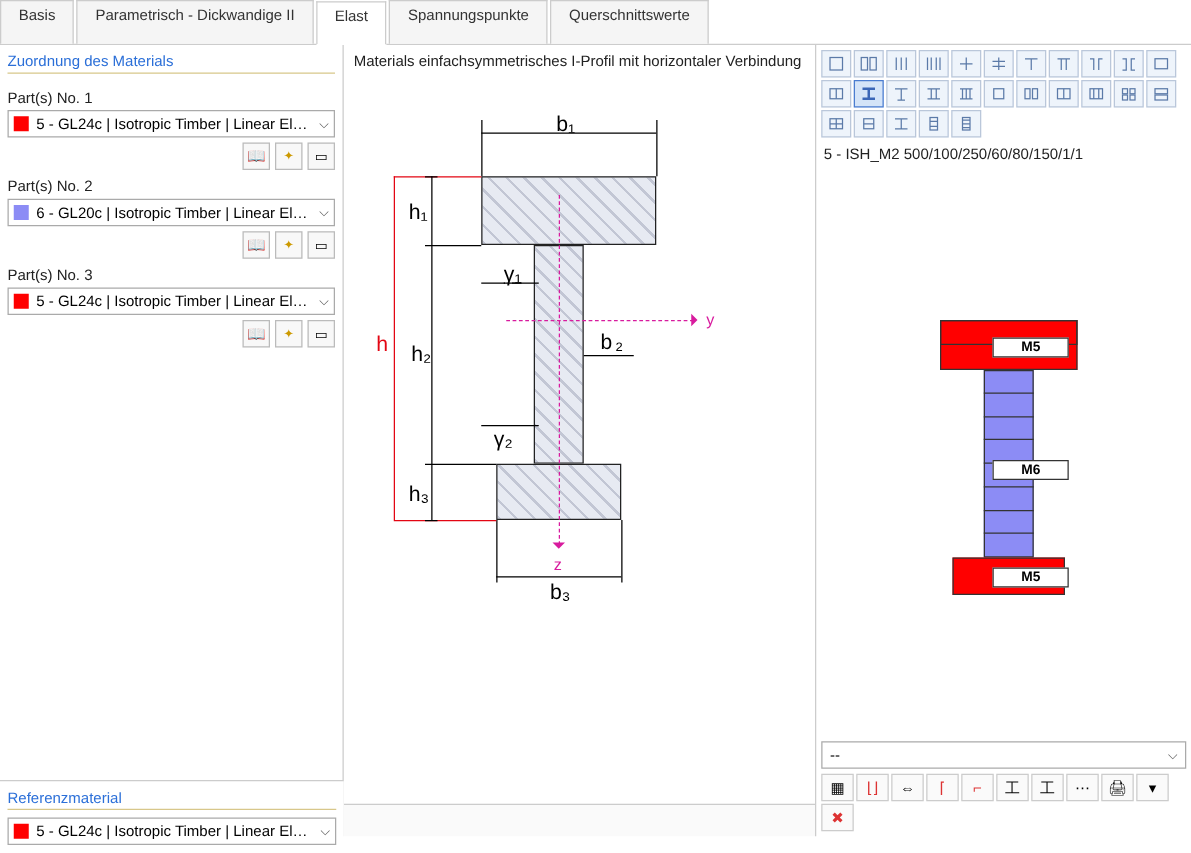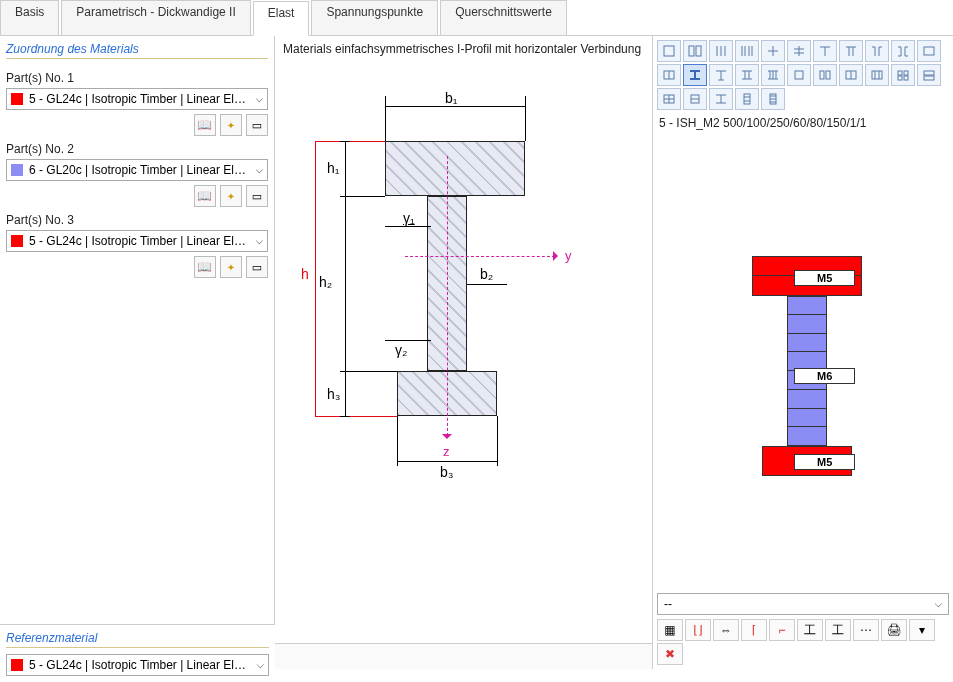--- a/index.html
+++ b/index.html
@@ -54,21 +54,20 @@
     width: 300px;
     padding: 4px;
     position: relative;
   }
   .section-title {
     color: #2b6fd8;
     font-size: 12px;
     border-bottom: 1px solid #d8c78a;
     padding-bottom: 2px;
     margin-bottom: 6px;
-    font-style: italic;
   }
   .part-label {
     font-size: 12px;
     color: #222;
     margin-top: 6px;
     margin-bottom: 3px;
   }
   .dropdown {
     display: flex;
     align-items: center;
@@ -143,21 +142,21 @@
   .hatch {
     background: repeating-linear-gradient(45deg, #c2c6d4 0 2px, transparent 2px 10px), #e7eaf2;
     border: 1.5px solid #222;
     position: absolute;
   }
   .flange-top { left: 100px; top: 75px; width: 140px; height: 55px; }
   .web        { left: 142px; top: 130px; width: 40px; height: 175px; }
   .flange-bot { left: 112px; top: 305px; width: 100px; height: 45px; }
   .dim-label {
     position: absolute;
-    font-size: 14px;
+    font-size: 17px;
     background: transparent;
     text-align: center;
   }
 
   
   .palette {
     display: flex;
     flex-wrap: wrap;
     gap: 2px;
     margin-bottom: 4px;
@@ -322,39 +321,39 @@
         <div class="hatch flange-top"></div>
         <div class="hatch web"></div>
         <div class="hatch flange-bot"></div>
 
         <div style="position:absolute; left:100px; top:40px; width:140px; height:1px; background:#000;"></div>
         <div style="position:absolute; left:100px; top:30px; width:1px; height:45px; background:#000;"></div>
         <div style="position:absolute; left:240px; top:30px; width:1px; height:45px; background:#000;"></div>
         <div class="dim-label" style="left:160px; top:24px;">b₁</div>
 
         <div style="position:absolute; left:182px; top:218px; width:40px; height:1px; background:#000;"></div>
-        <div class="dim-label" style="left:195px; top:200px;">b₂</div>
+        <div class="dim-label" style="left:195px; top:200px;font-family:Liberation Mono, monospace;">b₂</div>
 
         <div style="position:absolute; left:112px; top:395px; width:100px; height:1px; background:#000;"></div>
         <div style="position:absolute; left:112px; top:350px; width:1px; height:50px; background:#000;"></div>
         <div style="position:absolute; left:212px; top:350px; width:1px; height:50px; background:#000;"></div>
         <div class="dim-label" style="left:155px; top:398px;">b₃</div>
 
         <div style="position:absolute; left:30px; top:75px; width:1px; height:275px; background:#e30613;"></div>
         <div class="dim-label" style="left:16px; top:200px; color:#e30613;">h</div>
         <div style="position:absolute; left:30px; top:75px; width:70px; height:1px; background:#e30613;"></div>
         <div style="position:absolute; left:30px; top:350px; width:82px; height:1px; background:#e30613;"></div>
 
         <div style="position:absolute; left:60px; top:75px; width:1px; height:275px; background:#000;"></div>
         <div style="position:absolute; left:55px; top:75px; width:10px; height:1px; background:#000;"></div>
         <div style="position:absolute; left:55px; top:130px; width:45px; height:1px; background:#000;"></div>
         <div style="position:absolute; left:55px; top:305px; width:57px; height:1px; background:#000;"></div>
         <div style="position:absolute; left:55px; top:350px; width:10px; height:1px; background:#000;"></div>
         <div class="dim-label" style="left:42px; top:94px;">h₁</div>
-        <div class="dim-label" style="left:34px; top:208px;">h₂</div>
+        <div class="dim-label" style="left:44px; top:208px;">h₂</div>
         <div class="dim-label" style="left:42px; top:320px;">h₃</div>
 
         <div class="dim-label" style="left:118px; top:144px;text-decoration:underline;">γ₁</div>
         <div style="position:absolute; left:100px; top:160px; width:46px; height:1px; background:#000;"></div>
         <div class="dim-label" style="left:110px; top:276px;">γ₂</div>
         <div style="position:absolute; left:100px; top:274px; width:46px; height:1px; background:#000;"></div>
 
         <div style="position:absolute; left:120px; top:190px; width:150px; border-top:1.5px dashed #d81b9e;"></div>
         <div style="position:absolute; left:268px; top:185px; width:0;height:0;border:5px solid transparent;border-left-color:#d81b9e;"></div>
         <div class="axis-label" style="left:280px; top:182px;">y</div>

